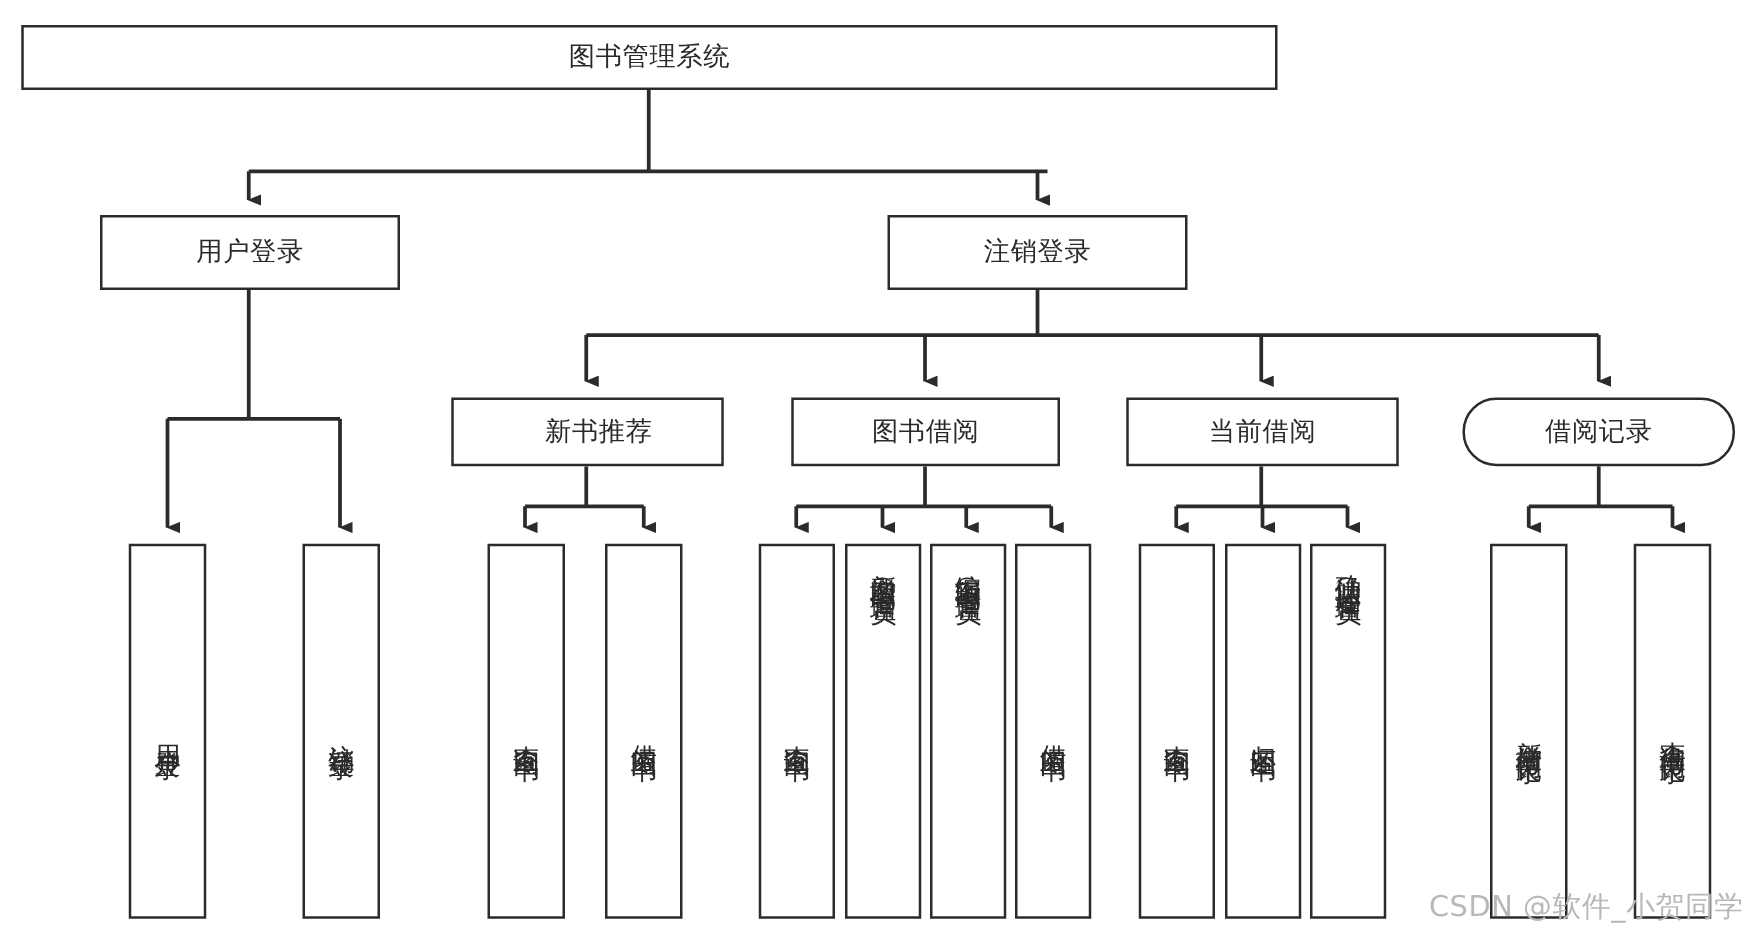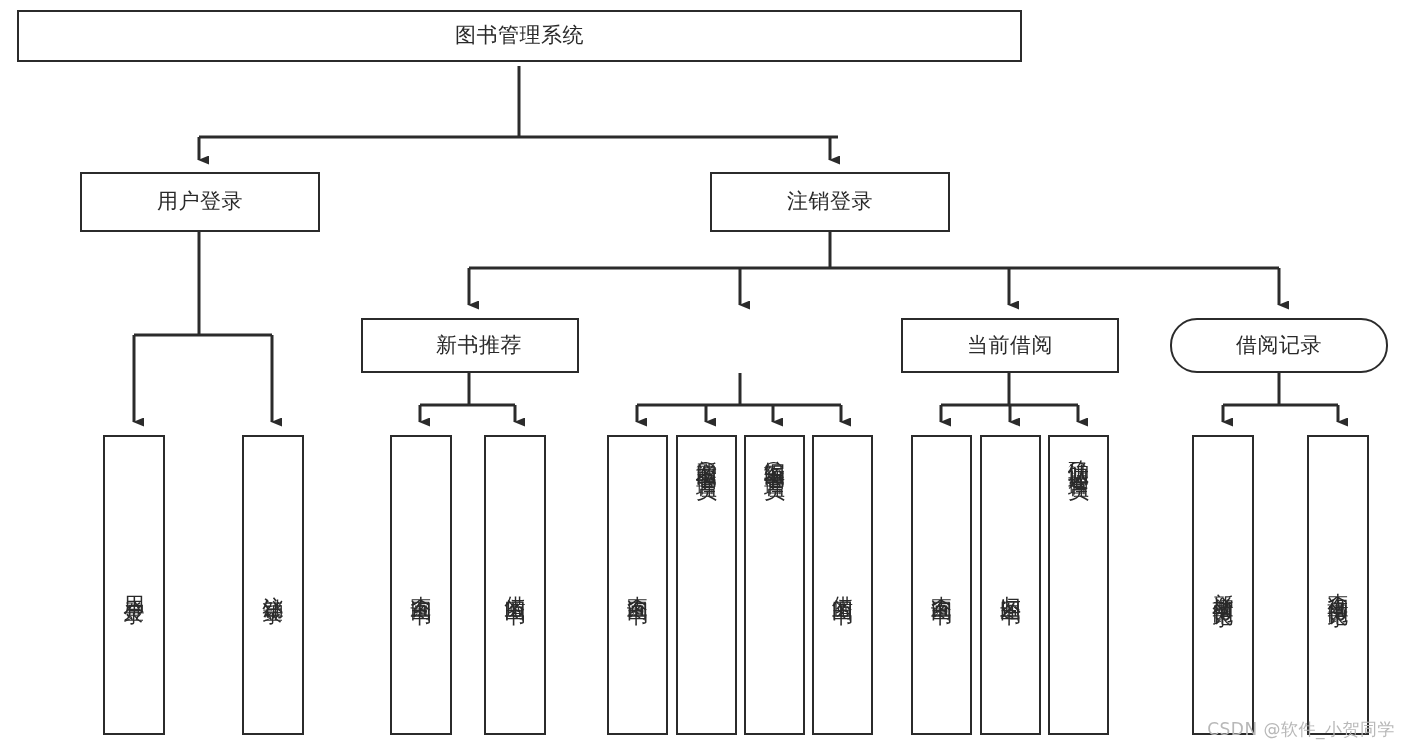--- a/index.html
+++ b/index.html
@@ -58,21 +58,21 @@
     padding-top: 6px;
   }
   .leaf-box.center-text {
     align-items: center;
     padding-top: 0;
   }
   #watermark {
     position: absolute;
     right: 10px;
     bottom: 6px;
-    font-size: 17px;
+    font-size: 23px;
     color: #b8b8b8;
     white-space: nowrap;
     letter-spacing: 0.5px;
   }
 </style>
 </head>
 <body>
 
 <div id="diagram-root">
 
@@ -119,36 +119,39 @@
       <path d="M1010,405 L1010,422" marker-end="url(#arrowhead)"></path>
       <path d="M1078,405 L1078,422" marker-end="url(#arrowhead)"></path>
 
       <path d="M1279,373 L1279,405"></path>
       <path d="M1223,405 L1338,405"></path>
       <path d="M1223,405 L1223,422" marker-end="url(#arrowhead)"></path>
       <path d="M1338,405 L1338,422" marker-end="url(#arrowhead)"></path>
     </g>
   </svg>
 
-  <div class="node-box" style="left:17px; top:10px; width:1005px; height:52px;">
+  <div class="node-box" style="left:17px; top:20px; width:1005px; height:52px;">
     <span class="node-label-h">图书管理系统</span>
   </div>
 
   <div class="node-box" style="left:80px; top:172px; width:240px; height:60px;">
     <span class="node-label-h">用户登录</span>
   </div>
 
   <div class="node-box" style="left:710px; top:172px; width:240px; height:60px;">
     <span class="node-label-h">注销登录</span>
   </div>
 
   <div class="node-box" style="left:361px; top:318px; width:218px; height:55px;padding-left:18px;">
     <span class="node-label-h">新书推荐</span>
   </div>
 
+  <div class="node-box" style="left:633px; top:318px; width:215px; height:55px;">
+    <span class="node-label-h">图书借阅</span>
+  </div>
 
   <div class="node-box" style="left:901px; top:318px; width:218px; height:55px;">
     <span class="node-label-h">当前借阅</span>
   </div>
 
   <div class="node-box" style="left:1170px; top:318px; width:218px; height:55px;border-radius:27px;">
     <span class="node-label-h">借阅记录</span>
   </div>
 
   <div class="node-box leaf-box center-text" style="left:103px; top:435px; width:62px; height:300px;">

